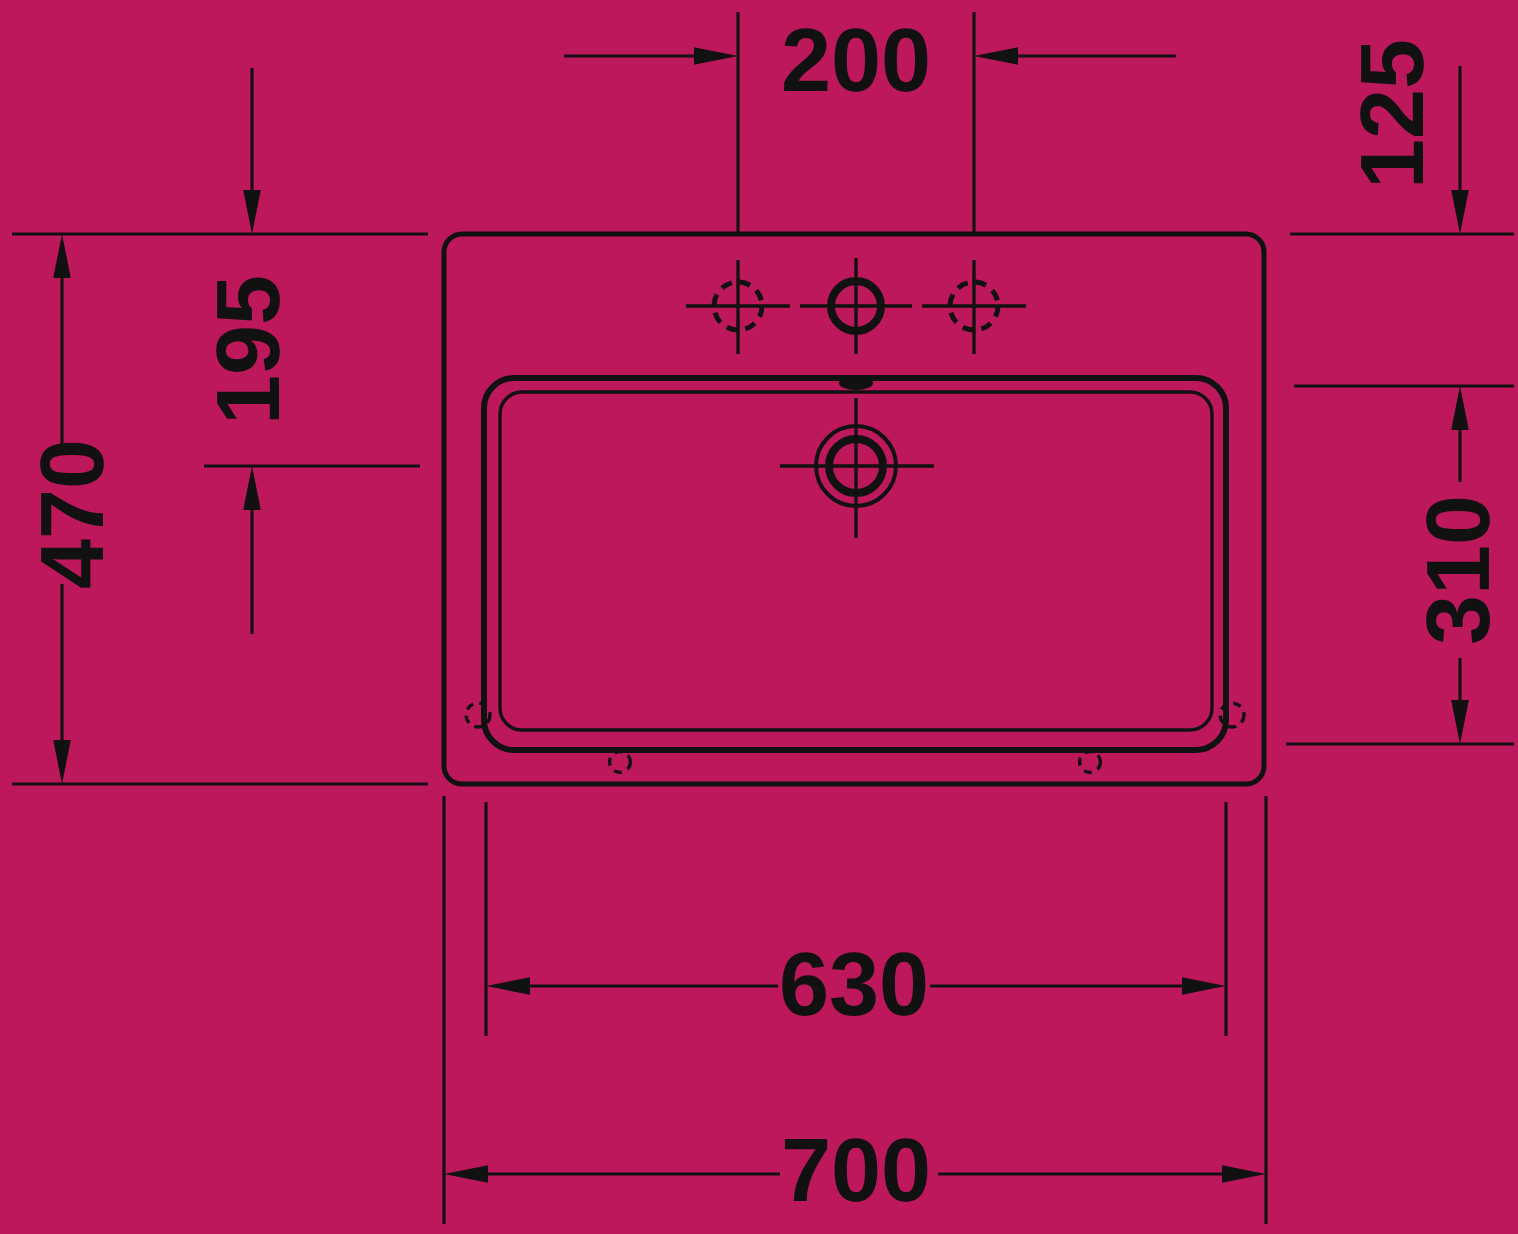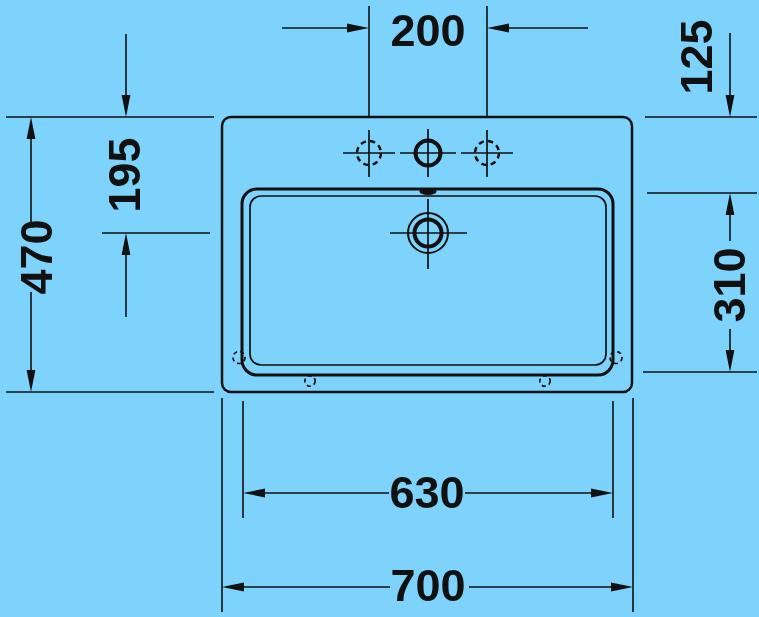--- a/index.html
+++ b/index.html
@@ -4,21 +4,21 @@
 <style>
   html, body {
     margin: 0;
     padding: 0;
     background: #ffffff;
   }
   .stage {
     position: relative;
     width: 759px;
     height: 617px;
-    background: #7dd3fc;
+    background: #be185d;
     overflow: hidden;
     font-family: "Liberation Sans", "DejaVu Sans", sans-serif;
   }
   svg { display: block; }
   .outline { stroke: #111111; fill: none; }
   .thin    { stroke-width: 1.7; }
   .med     { stroke-width: 2.5; }
   .thick   { stroke-width: 3; }
   .bold-ring { stroke-width: 4; }
   .dashed  { stroke-dasharray: 5.5 4; }

